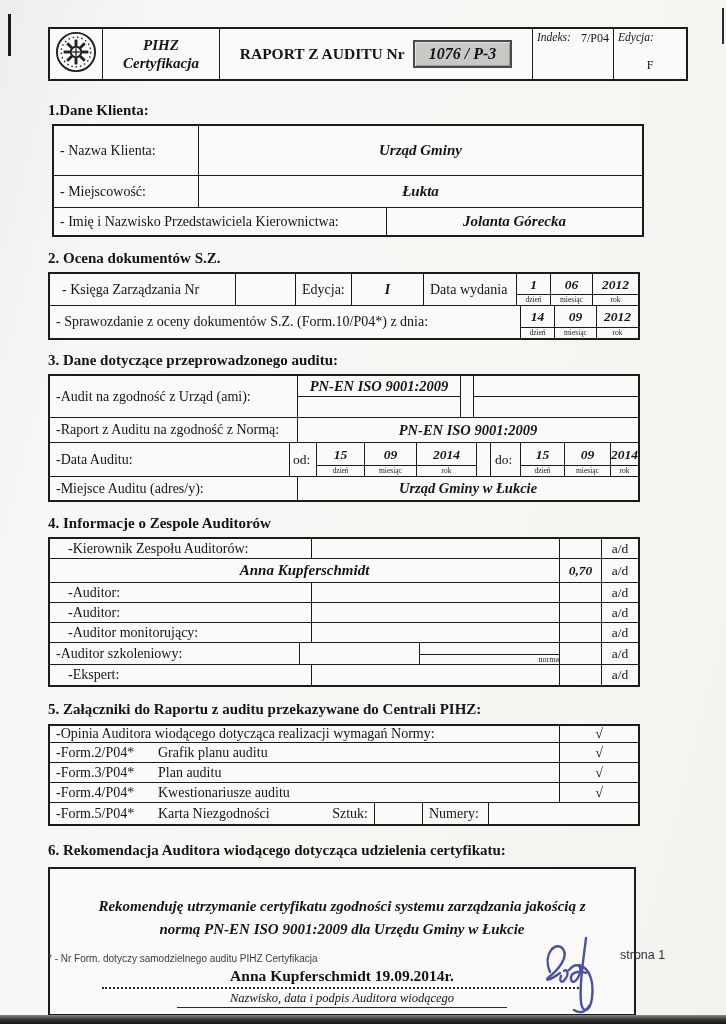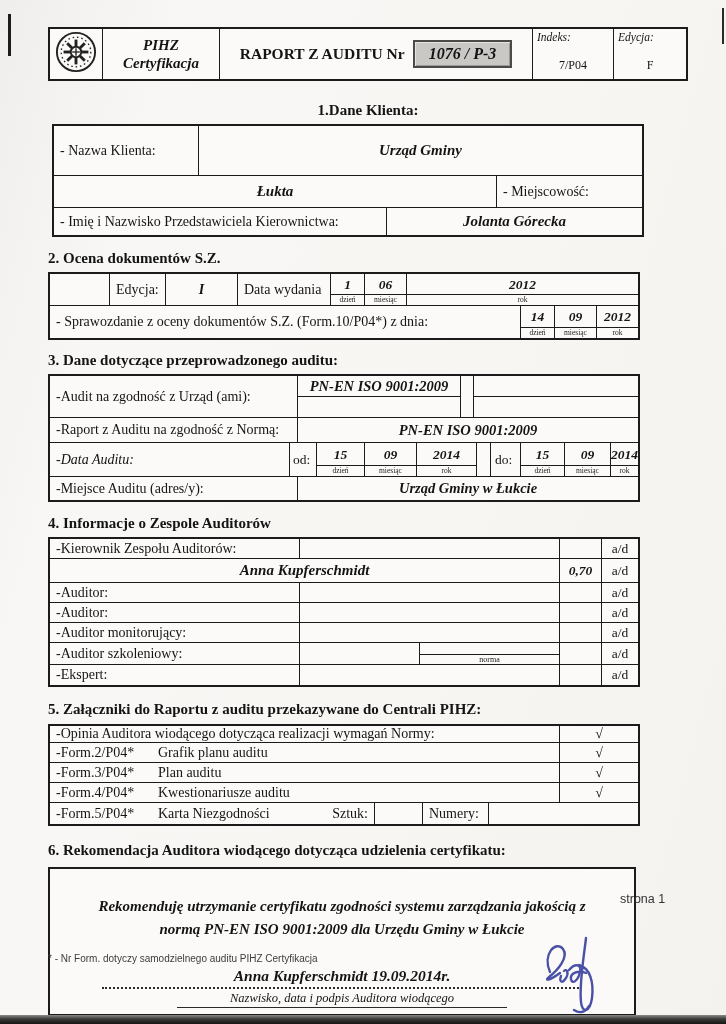--- a/index.html
+++ b/index.html
@@ -26,21 +26,21 @@
   .hdr{margin-top:27px;display:flex;border:2px solid #1b1b1b;height:50px;background:#fbfaf8;}
   .hdr>div{border-right:1.5px solid #1b1b1b;}
   .hdr>div:last-child{border-right:none;}
   .hdr-logo{width:52px;display:flex;align-items:center;justify-content:center;}
   .hdr-org{width:116px;display:flex;flex-direction:column;align-items:center;justify-content:center;
     font-size:15px;line-height:18px;}
   .hdr-title{flex:1;display:flex;align-items:center;justify-content:center;gap:8px;font-size:15.5px;}
   .numbox{display:inline-block;background:#c9c8c5;border:2px solid #4a4a48;
     box-shadow:inset 1px 1px 0 #e4e3e0, inset -1px -1px 0 #9a9996;
     padding:3px 14px;font-size:16px;font-weight:bold;font-style:italic;}
-  .hdr-indeks{width:72px;font-size:11.5px;padding:2px 4px;display:flex;flex-direction:column;justify-content:space-between;}
+  .hdr-indeks{width:72px;font-size:11.5px;padding:2px 4px;display:flex;justify-content:space-between;}
   .hdr-edycja{width:64px;font-size:11.5px;padding:2px 4px;display:flex;flex-direction:column;justify-content:space-between;}
   .hdr-small-val{text-align:center;font-size:12px;padding-bottom:4px;}
 
   
   .sec-title{font-size:15px;font-weight:bold;margin:0;}
   .tbl{border:2px solid #1b1b1b;width:592px;box-sizing:border-box;background:#fbfaf8;}
   .trow{display:flex;border-bottom:1.5px solid #1b1b1b;box-sizing:border-box;}
   .trow:last-child{border-bottom:none;}
   .cell{box-sizing:border-box;border-right:1.5px solid #1b1b1b;padding:2px 6px;font-size:14px;
     display:flex;align-items:center;}
@@ -50,45 +50,45 @@
 
   
   .dg{display:flex;height:100%;}
   .dcell{display:flex;flex-direction:column;border-right:1.5px solid #1b1b1b;box-sizing:border-box;}
   .dcell:last-child{border-right:none;}
   .dval{flex:1;border-bottom:1.2px solid #1b1b1b;text-align:center;font-weight:bold;font-style:italic;
     font-size:13.5px;display:flex;align-items:center;justify-content:center;line-height:13px;}
   .dlab{font-size:7.5px;text-align:center;line-height:9px;height:10px;color:#222;}
 
   
-  .s4row{height:20px;}
+  .s4row{height:20px;padding-left:12px;}
   .ad-cell{width:36px;justify-content:center;font-size:13.5px;}
   .sm-cell{width:42px;justify-content:center;font-size:13.5px;}
   .norma-wrap{position:absolute;left:46%;right:0;top:0;bottom:0;border-left:1.5px solid #1b1b1b;
     display:flex;flex-direction:column;}
   .norma-top{height:52%;border-bottom:1.5px solid #1b1b1b;}
-  .norma-lab{font-size:8px;text-align:center;line-height:9px;color:#222;}
+  .norma-lab{font-size:8px;text-align:right;line-height:9px;color:#222;}
 
   
   .chk-cell{width:78px;justify-content:center;font-size:14px;}
 
   
   .rec-box{border:2px solid #1b1b1b;width:588px;box-sizing:border-box;background:#fbfaf8;
     padding:26px 14px 6px 14px;position:relative;}
   .rec-text{font-size:15px;font-weight:bold;font-style:italic;text-align:center;line-height:23px;}
-  .sig-line{margin-top:26px;text-align:center;font-size:15.5px;font-weight:bold;font-style:italic;}
+  .sig-line{margin-top:26px;text-align:center;font-size:15.5px;font-weight:bold;}
   .dotted{margin:2px auto 0 auto;width:480px;border-bottom:2.5px dotted #2a2a2a;}
   .sig-caption{margin:2px auto 0 auto;width:330px;text-align:center;font-size:12.5px;font-style:italic;
     border-bottom:1.2px solid #2a2a2a;padding-bottom:1px;}
   .sig-svg{position:absolute;right:28px;bottom:-14px;}
 
   
   .foot-note{position:absolute;left:48px;top:953px;font-family:"Liberation Sans","DejaVu Sans",sans-serif;
     font-size:10px;color:#3c3c3c;}
-  .foot-page{position:absolute;left:620px;top:892px;font-family:"Liberation Sans","DejaVu Sans",sans-serif;
+  .foot-page{position:absolute;left:620px;top:948px;font-family:"Liberation Sans","DejaVu Sans",sans-serif;
     font-size:12.5px;color:#333;}
 </style>
 </head>
 <body>
 
 <div class="page">
   <div class="scan-mark-left"></div>
   <div class="scan-mark-right"></div>
 
   <div class="content">
@@ -122,39 +122,40 @@
       <div class="hdr-indeks">
         <div class="i">Indeks:</div>
         <div class="hdr-small-val">7/P04</div>
       </div>
       <div class="hdr-edycja">
         <div class="i">Edycja:</div>
         <div class="hdr-small-val">F</div>
       </div>
     </div>
 
-    <div class="sec-title" style="margin-top:21px;text-align:center;">1.Dane Klienta:</div>
+    <div class="sec-title" style="margin-top:21px;">1.Dane Klienta:</div>
     <div class="tbl" style="margin-top:5px;margin-left:4px;">
       <div class="trow" style="height:50px;">
         <div class="cell" style="width:145px;">- Nazwa Klienta:</div>
         <div class="cell vctr bi" style="flex:1;font-size:15px;">Urząd Gminy</div>
       </div>
       <div class="trow" style="height:32px;">
+        <div class="cell" style="width:145px;">- Miejscowość:</div>
         <div class="cell vctr bi" style="flex:1;font-size:15px;">Łukta</div>
-        <div class="cell" style="width:145px;">- Miejscowość:</div>
       </div>
       <div class="trow" style="height:27px;">
         <div class="cell" style="width:333px;">- Imię i Nazwisko Przedstawiciela Kierownictwa:</div>
         <div class="cell vctr bi" style="flex:1;font-size:15px;">Jolanta Górecka</div>
       </div>
     </div>
 
     <div class="sec-title" style="margin-top:13px;">2. Ocena dokumentów S.Z.</div>
     <div class="tbl" style="margin-top:5px;">
       <div class="trow" style="height:32px;">
+        <div class="cell" style="width:186px;padding-left:12px;">- Księga Zarządzania Nr</div>
         <div class="cell" style="width:60px;"></div>
         <div class="cell" style="width:56px;">Edycja:</div>
         <div class="cell vctr bi" style="width:72px;">I</div>
         <div class="cell" style="width:93px;">Data wydania</div>
         <div class="cell" style="flex:1;padding:0;align-items:stretch;">
           <div class="dg" style="width:100%;">
             <div class="dcell" style="width:34px;">
               <div class="dval">1</div>
               <div class="dlab">dzień</div>
             </div>
@@ -204,21 +205,21 @@
             <div style="flex:1;border-bottom:1.5px solid #1b1b1b;"></div>
             <div style="flex:1;"></div>
           </div>
         </div>
       </div>
       <div class="trow" style="height:25px;">
         <div class="cell" style="width:248px;">-Raport z Auditu na zgodność z Normą:</div>
         <div class="cell vctr bi" style="flex:1;font-size:14.5px;">PN-EN ISO 9001:2009</div>
       </div>
       <div class="trow" style="height:34px;">
-        <div class="cell" style="width:248px;font-style:italic;">-Data Auditu:</div>
+        <div class="cell" style="width:248px;">-Data Auditu:</div>
         <div class="cell" style="flex:1;padding:0;align-items:stretch;">
           <div style="width:27px;border-right:1.5px solid #1b1b1b;box-sizing:border-box;display:flex;align-items:center;padding-left:3px;font-size:13.5px;">od:</div>
           <div class="dg" style="width:160px;border-right:1.5px solid #1b1b1b;box-sizing:border-box;">
             <div class="dcell" style="width:48px;">
               <div class="dval">15</div>
               <div class="dlab">dzień</div>
             </div>
             <div class="dcell" style="width:52px;">
               <div class="dval">09</div>
               <div class="dlab">miesiąc</div>

